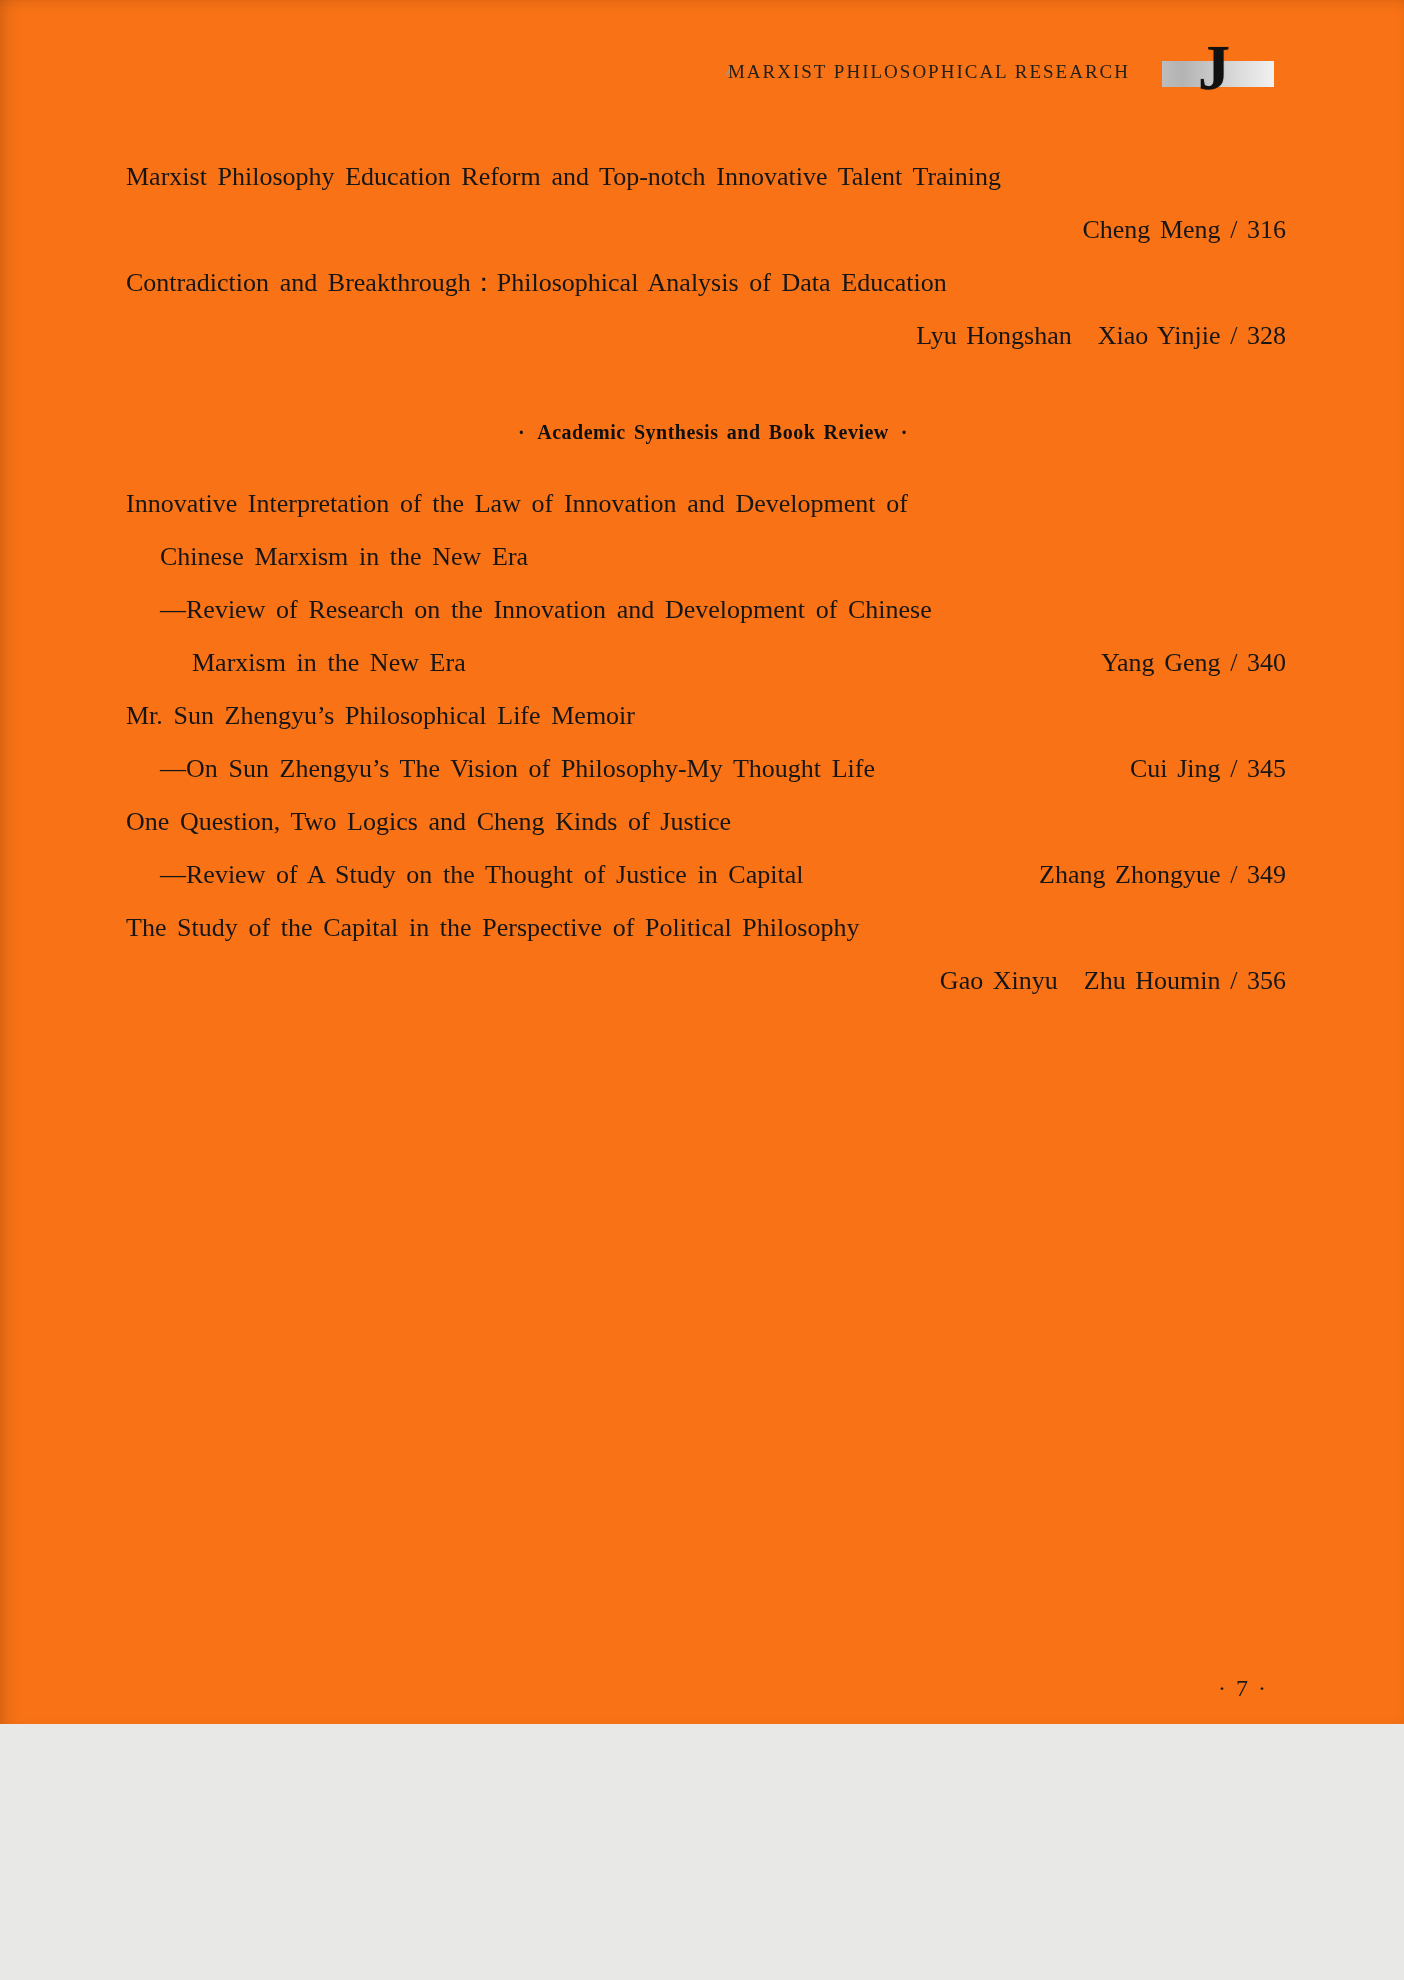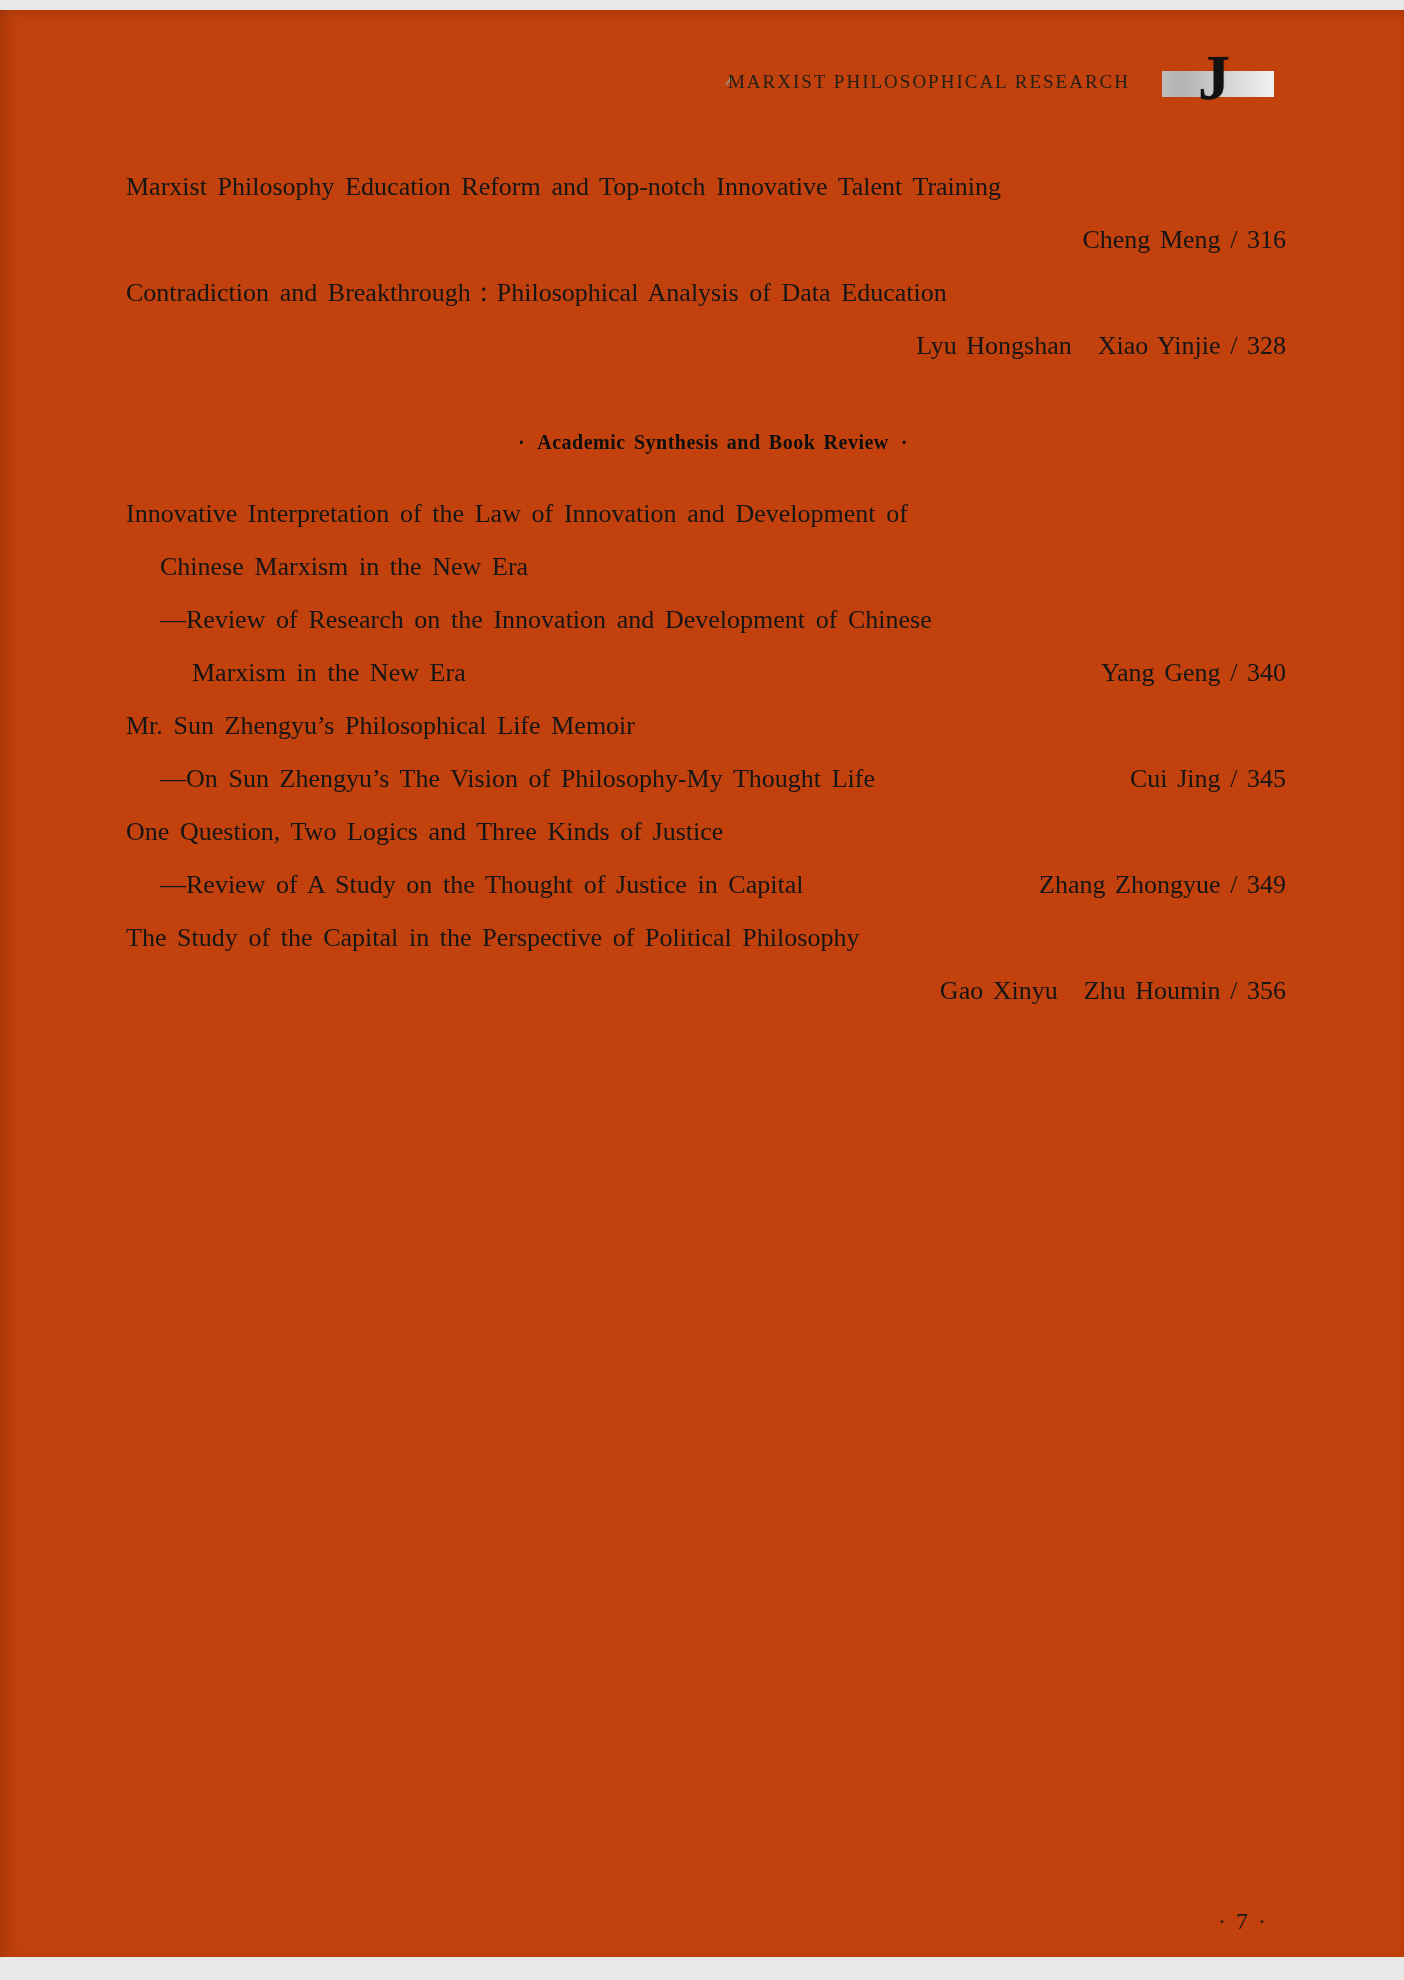--- a/index.html
+++ b/index.html
@@ -1,20 +1,20 @@
 <!DOCTYPE html>
 <html><head>
 <meta charset="utf-8">
 <style>
   html,body{margin:0;padding:0;background:#e8e8e6;}
   .page{
     position:relative;
-    width:1404px;height:1947px;
-    margin:10px auto;
-    background:#c2410c;
+    width:1404px;height:1724px;
+    margin:0 auto;
+    background:#f97316;
     font-family:"Liberation Serif", serif;
     color:#161616;
     box-shadow:inset 14px 0 22px -14px rgba(0,0,0,0.22),
                inset 0 10px 18px -12px rgba(0,0,0,0.14),
                inset -6px 0 14px -10px rgba(0,0,0,0.08);
     overflow:hidden;
   }
   
   .running-head{
     position:absolute;top:50px;left:0;right:118px;
@@ -131,21 +131,21 @@
           <div class="toc-line indent-0">
             <span class="line-text"><span>Mr. Sun Zhengyu’s Philosophical Life Memoir</span></span>
           </div>
           <div class="toc-line indent-1">
             <span class="line-text"><span>—On Sun Zhengyu’s </span><span class="italic">The Vision of Philosophy-My Thought Life</span></span>
             <span class="line-author">Cui Jing / 345</span>
           </div>
         </div>
         <div class="toc-entry">
           <div class="toc-line indent-0">
-            <span class="line-text"><span>One Question, Two Logics and Three Kinds of Justice</span></span>
+            <span class="line-text"><span>One Question, Two Logics and Cheng Kinds of Justice</span></span>
           </div>
           <div class="toc-line indent-1">
             <span class="line-text"><span>—Review of </span><span class="italic">A Study on the Thought of Justice in Capital</span></span>
             <span class="line-author">Zhang Zhongyue / 349</span>
           </div>
         </div>
         <div class="toc-entry">
           <div class="toc-line indent-0">
             <span class="line-text"><span>The Study of the Capital in the Perspective of Political Philosophy</span></span>
           </div>

